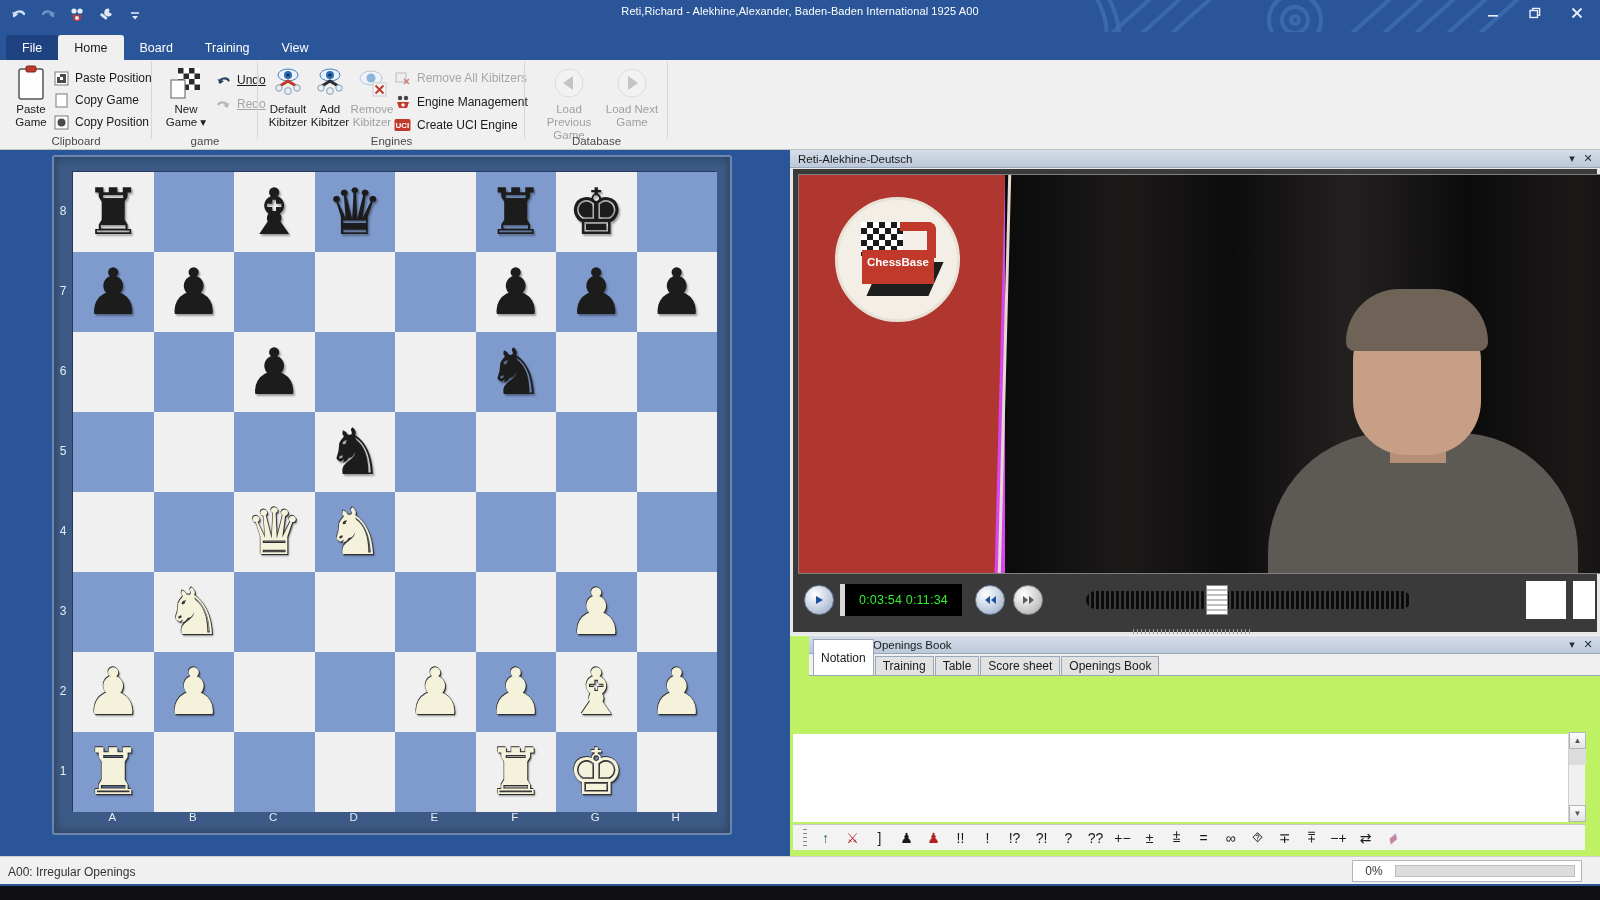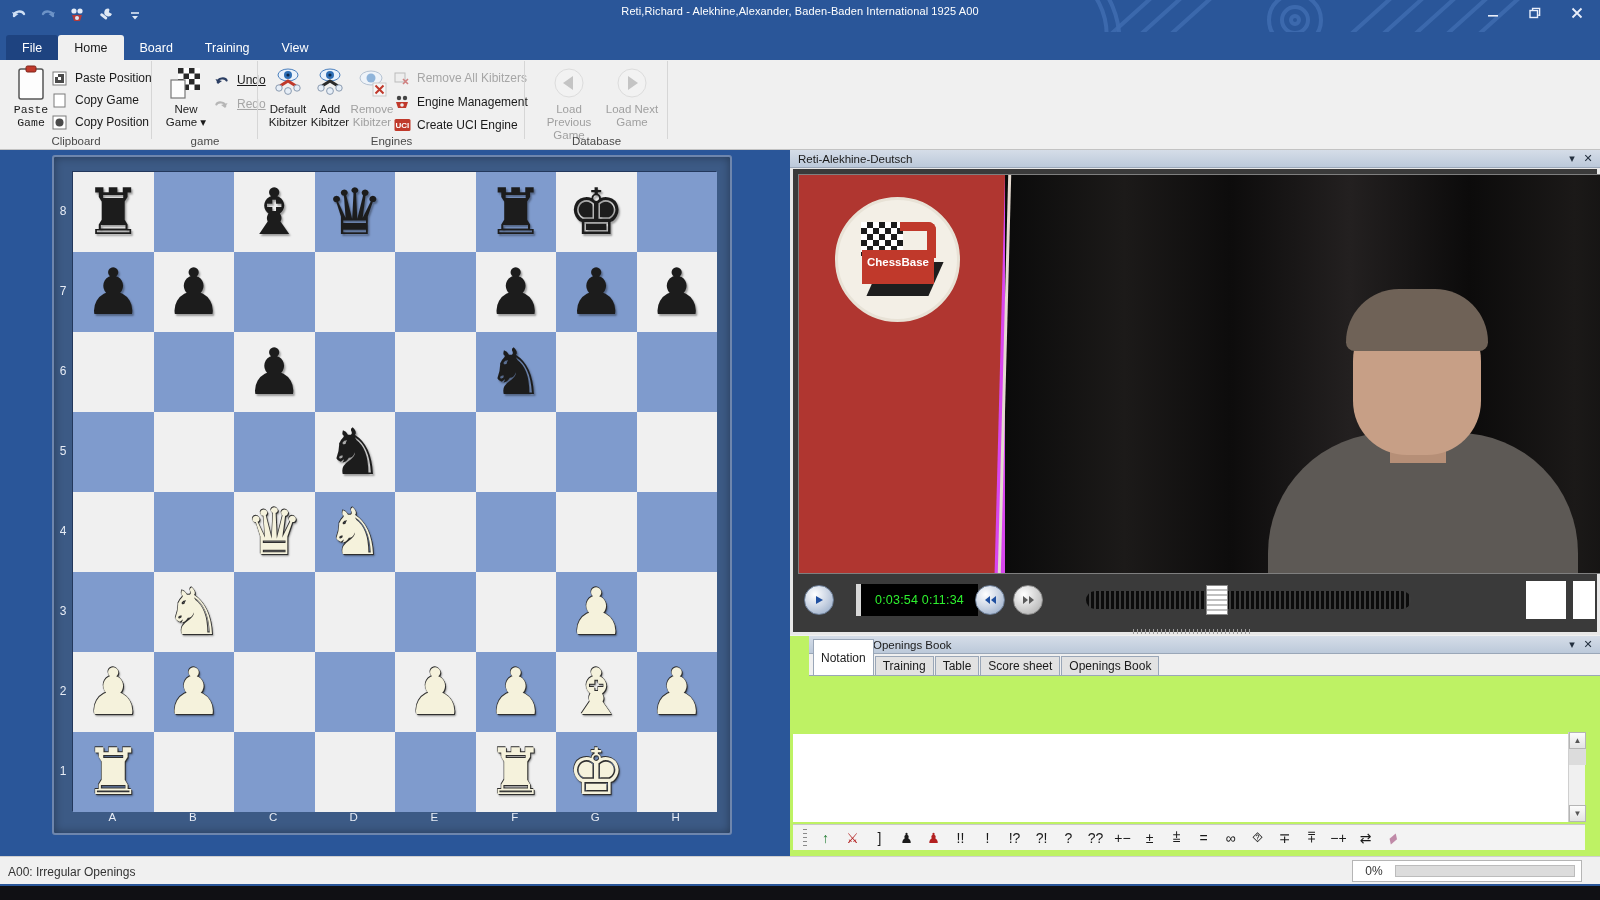--- a/index.html
+++ b/index.html
@@ -57,21 +57,21 @@
     position:absolute; width:56px; top:6px; text-align:center;
     font-size:11.5px; color:#1a1a1a; line-height:13px;
   }
   .bigbtn .ico { height:40px; display:flex; align-items:center; justify-content:center; }
   .bigbtn.disabled { color:#a0a0a0; }
   .smallrow {
     position:absolute; height:22px; display:flex; align-items:center; gap:6px;
     font-size:12px; color:#1a1a1a; white-space:nowrap;
   }
   .smallrow.disabled { color:#a6a6a6; }
-  .smallrow .ico { width:17px; height:17px; display:flex; align-items:center; justify-content:flex-start; flex:0 0 17px;}
+  .smallrow .ico { width:17px; height:17px; display:flex; align-items:center; justify-content:flex-end; flex:0 0 17px;}
   .uline { text-decoration:underline; }
 
   
   #board-pane {
     position:absolute; left:0; top:150px; width:790px; height:706px;
     background:#2a5699;
   }
   #boardbox {
     position:absolute; left:52px; top:5px; width:680px; height:680px;
     background:#3c5a85; border:2px solid #6e86ad; border-radius:3px;
@@ -131,21 +131,21 @@
     background-image: repeating-linear-gradient(#3a3a3a 0 1px, #111 1px 8px); }
   #vol-thumb { position:absolute; left:17px; top:182px; width:32px; height:30px; background:linear-gradient(#f4f4f4,#d2d2d2); border:1px solid #8a8a8a;
     background-image: repeating-linear-gradient(#ffffff 0 3px, #bdbdbd 3px 5px); }
   #vol-val { position:absolute; left:0; top:362px; width:64px; text-align:center; color:#b9b36c; font-size:12px; }
 
   #vcontrols { position:absolute; left:5px; top:408px; width:794px; height:48px; background:#3a3a3a; }
   .rbtn { width:30px; height:30px; border-radius:50%; background:radial-gradient(circle at 35% 30%,#ffffff,#cfd8e6 45%,#8ea4c3);
     border:1px solid #6d7f99; display:flex; align-items:center; justify-content:center; color:#1f4fa0; font-size:13px; }
   .rbtn.grey { background:radial-gradient(circle at 35% 30%,#ffffff,#d8d8d8 45%,#a8a8a8); border-color:#8e8e8e; color:#555; }
   #timebox { position:absolute; left:42px; top:7px; width:122px; height:32px; background:#000; border-left:5px solid #d8d8d8;
-    display:flex; align-items:center; justify-content:center; color:#2ef02e; font-size:12.5px; letter-spacing:.2px;margin-left:16px; }
+    display:flex; align-items:center; justify-content:center; color:#2ef02e; font-size:12.5px; letter-spacing:.2px; }
   #seek { position:absolute; left:288px; top:14px; width:325px; height:18px; background:#0b0b0b; border-radius:9px;
     background-image: repeating-linear-gradient(90deg,#0b0b0b 0 3px,#3d3d3d 3px 5px); }
   #seek-thumb { position:absolute; left:120px; top:-6px; width:22px; height:30px; background:linear-gradient(#fbfbfb,#cfcfcf); border:1px solid #8a8a8a;
     background-image: repeating-linear-gradient(#ffffff 0 3px,#c0c0c0 3px 5px); }
   #whitebox { position:absolute; left:728px; top:4px; width:40px; height:38px; background:#fff; }
   #whitebox2 { position:absolute; left:775px; top:4px; width:22px; height:38px; background:#fff; }
   #vgrip { position:absolute; left:340px; top:460px; width:120px; height:5px;
     background-image: repeating-linear-gradient(90deg,#9a9a9a 0 1px,transparent 1px 4px); }
 
   
@@ -275,21 +275,21 @@
   <div class="rtab file">File</div>
   <div class="rtab active">Home</div>
   <div class="rtab">Board</div>
   <div class="rtab">Training</div>
   <div class="rtab">View</div>
 </div>
 
 <div id="ribbon">
 
   <div class="rgroup" style="left:0; width:152px;">
-    <div class="bigbtn" style="left:3px;font-family:Liberation Mono, monospace;">
+    <div class="bigbtn" style="left:3px;">
       <div class="ico">
         <svg width="30" height="36" viewBox="0 0 30 36">
           <rect x="3" y="4" width="24" height="30" rx="2" fill="#fdfdfd" stroke="#555" stroke-width="1.5"></rect>
           <rect x="10" y="1" width="10" height="6" rx="1.5" fill="#c0392b" stroke="#7c241a" stroke-width="1"></rect>
         </svg>
       </div>
       <div>Paste</div>
       <div>Game</div>
     </div>
 

